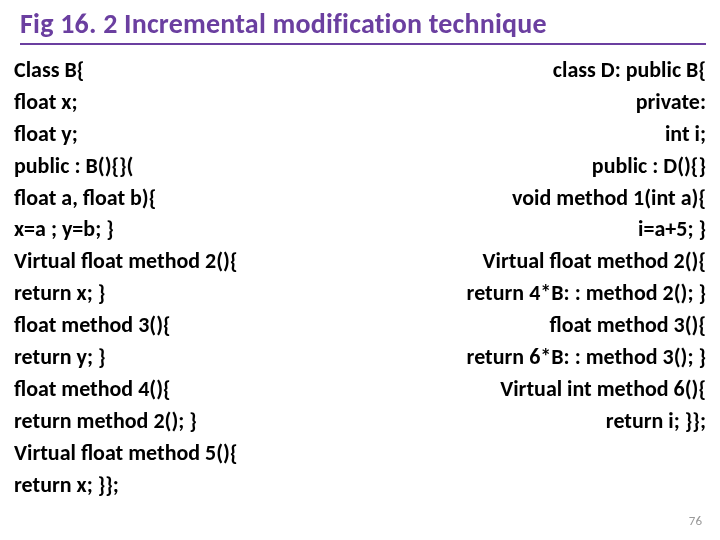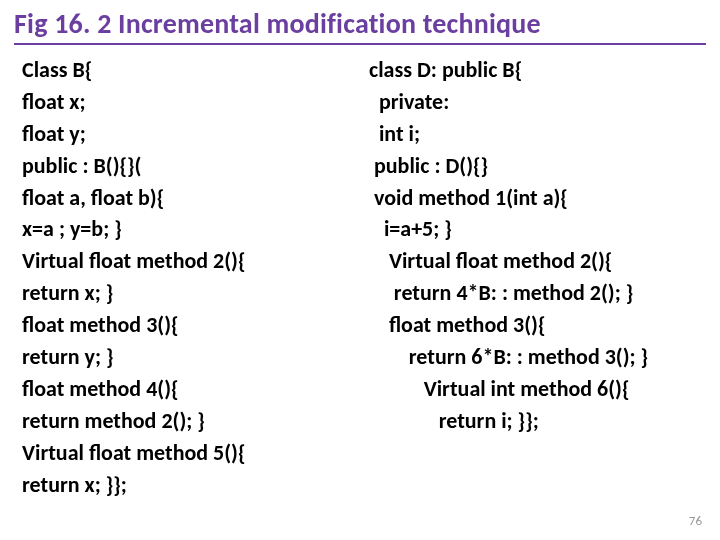--- a/index.html
+++ b/index.html
@@ -12,48 +12,48 @@
     overflow: hidden;
   }
   .slide {
     position: relative;
     width: 720px;
     height: 540px;
   }
   .title {
     position: absolute;
     top: 6px;
-    left: 14px;
+    left: 20px;
     right: 14px;
     font-size: 28px;
     font-weight: 700;
     color: #6b3fa0;
     border-bottom: 2px solid #6b3fa0;
     padding-bottom: 2px;
     letter-spacing: 0.2px;
   }
   .cols {
     position: absolute;
     top: 54px;
     left: 14px;
     right: 14px;
     display: flex;
-    margin-left: 8px;
   }
   .col {
     flex: 1;
     color: #000000;
     font-size: 22px;
     font-weight: 700;
     line-height: 1.45;
     white-space: pre;
     font-family: Calibri, "Segoe UI", Arial, sans-serif;
   }
   .col-right {
     padding-left: 10px;
+    text-align: right;
   }
   .pagenum {
     position: absolute;
     right: 18px;
     bottom: 12px;
     font-size: 13px;
     color: #9a9a9a;
     margin-top: 39px;
   }
 </style>

